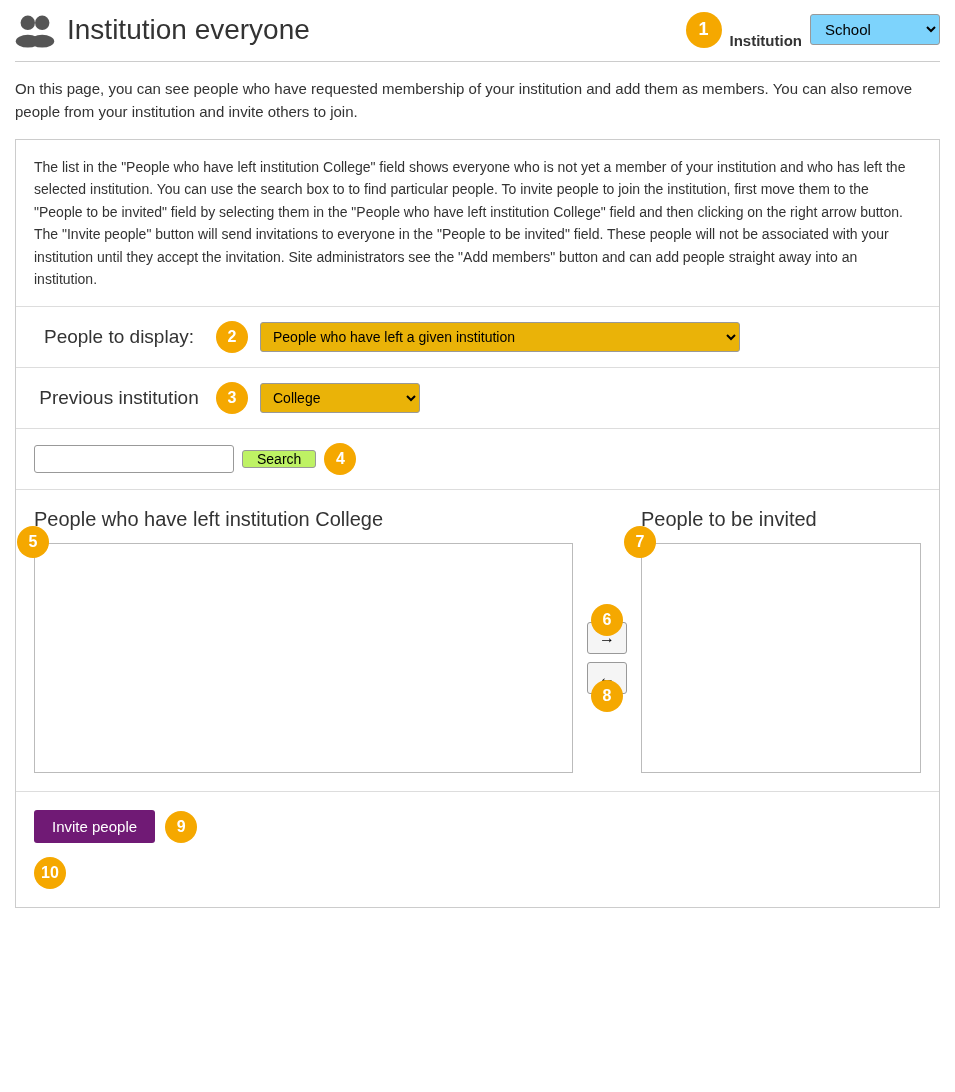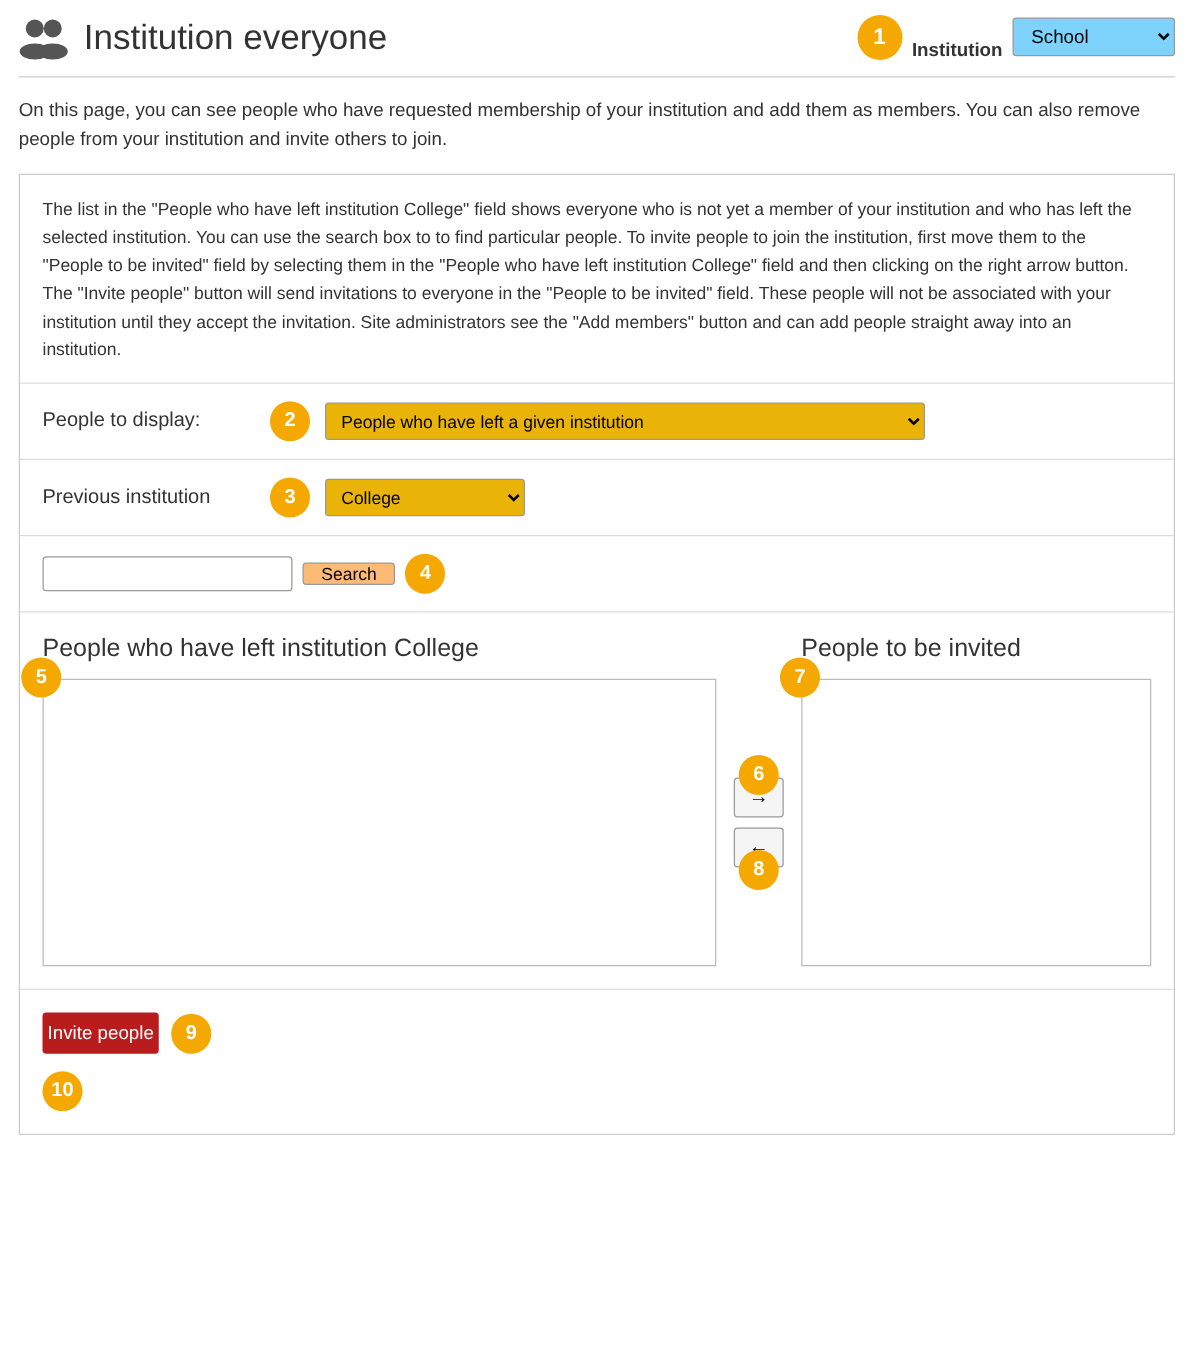--- a/index.html
+++ b/index.html
@@ -91,23 +91,24 @@
     }
     
     .form-row {
       display: flex;
       align-items: center;
       padding: 14px 18px;
       border-bottom: 1px solid #ddd;
       gap: 12px;
     }
     .form-label {
-      font-size: 16px;
+      font-size: 19px;
       color: #333;
       min-width: 170px;
+      text-align: center;
     }
     .form-select {
       padding: 5px 8px;
       font-size: 14px;
       border: 1px solid #999;
       border-radius: 3px;
       background: #eab308;
     }
     .select-wide {
       min-width: 480px;
@@ -132,21 +133,21 @@
     .search-input {
       width: 200px;
       padding: 5px 8px;
       border: 1px solid #999;
       border-radius: 3px;
       font-size: 14px;
     }
     .search-btn {
       padding: 0 14px;
       font-size: 14px;
-      background: #fdba74;
+      background: #bef264;
       border: 1px solid #999;
       border-radius: 3px;
       cursor: pointer;
     }
     
     .transfer-section {
       padding: 18px 18px;
       border-bottom: 1px solid #ddd;
     }
     .transfer-titles {
@@ -203,23 +204,23 @@
       justify-content: center;
     }
     
     .buttons-row {
       padding: 18px 18px;
       display: flex;
       flex-direction: column;
       gap: 14px;
     }
     .btn-invite {
-      padding: 8px 4px;
-      font-size: 15px;
-      background: #b91c1c;
+      padding: 8px 18px;
+      font-size: 15px;
+      background: #701a75;
       color: #fff;
       border: none;
       border-radius: 3px;
       cursor: pointer;
       display: inline-flex;
       align-items: center;
       gap: 8px;
     }
     .btn-add {
       padding: 8px 18px;

